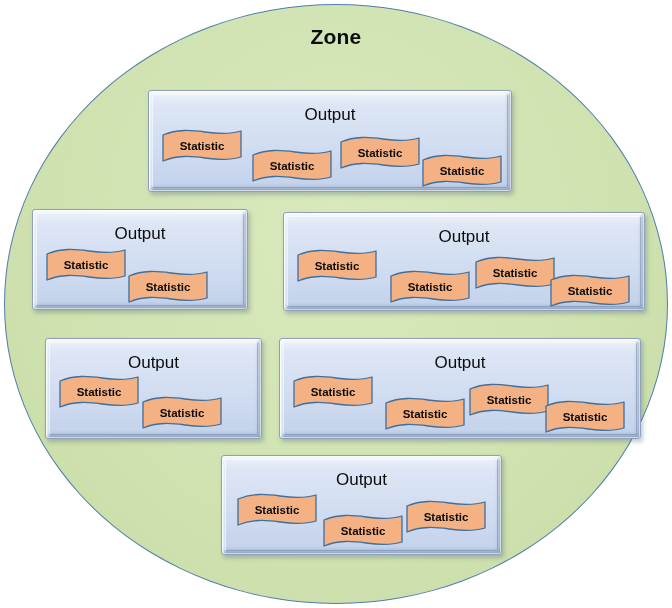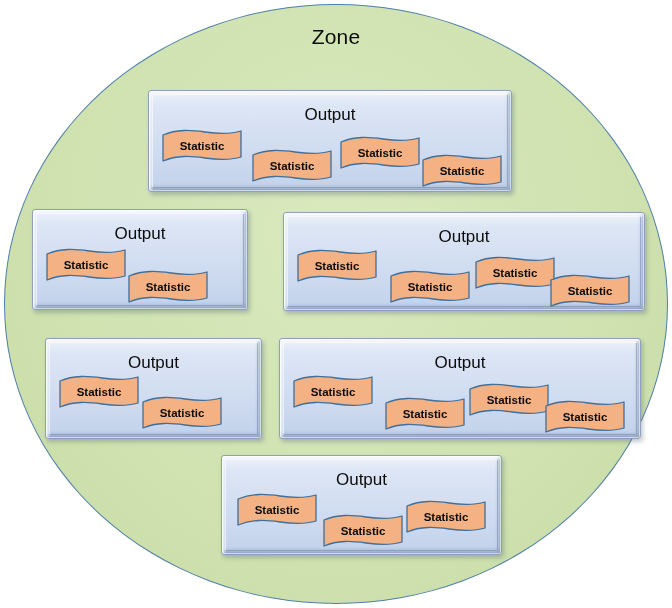--- a/index.html
+++ b/index.html
@@ -19,21 +19,21 @@
     border-radius:50%;
     background:radial-gradient(ellipse at 50% 38%, #d9e9bd 0%, #cfe2b0 58%, #c6daa4 100%);
     border:1.6px solid #4f7fa8;
     box-sizing:border-box;
   }
   .zone-title{
     position:absolute;
     left:0; right:0; top:20px;
     text-align:center;
     font-size:21px;
-    font-weight:normal;
+    font-weight:bold;
     color:#0c0c0c;
     letter-spacing:.2px;
   }
 
   
   .output{
     position:absolute;
     box-sizing:border-box;
     background:
       linear-gradient(180deg,#eef3fb 0%,#dde6f5 14%,#ccd9ef 70%,#c2d1ea 100%);

